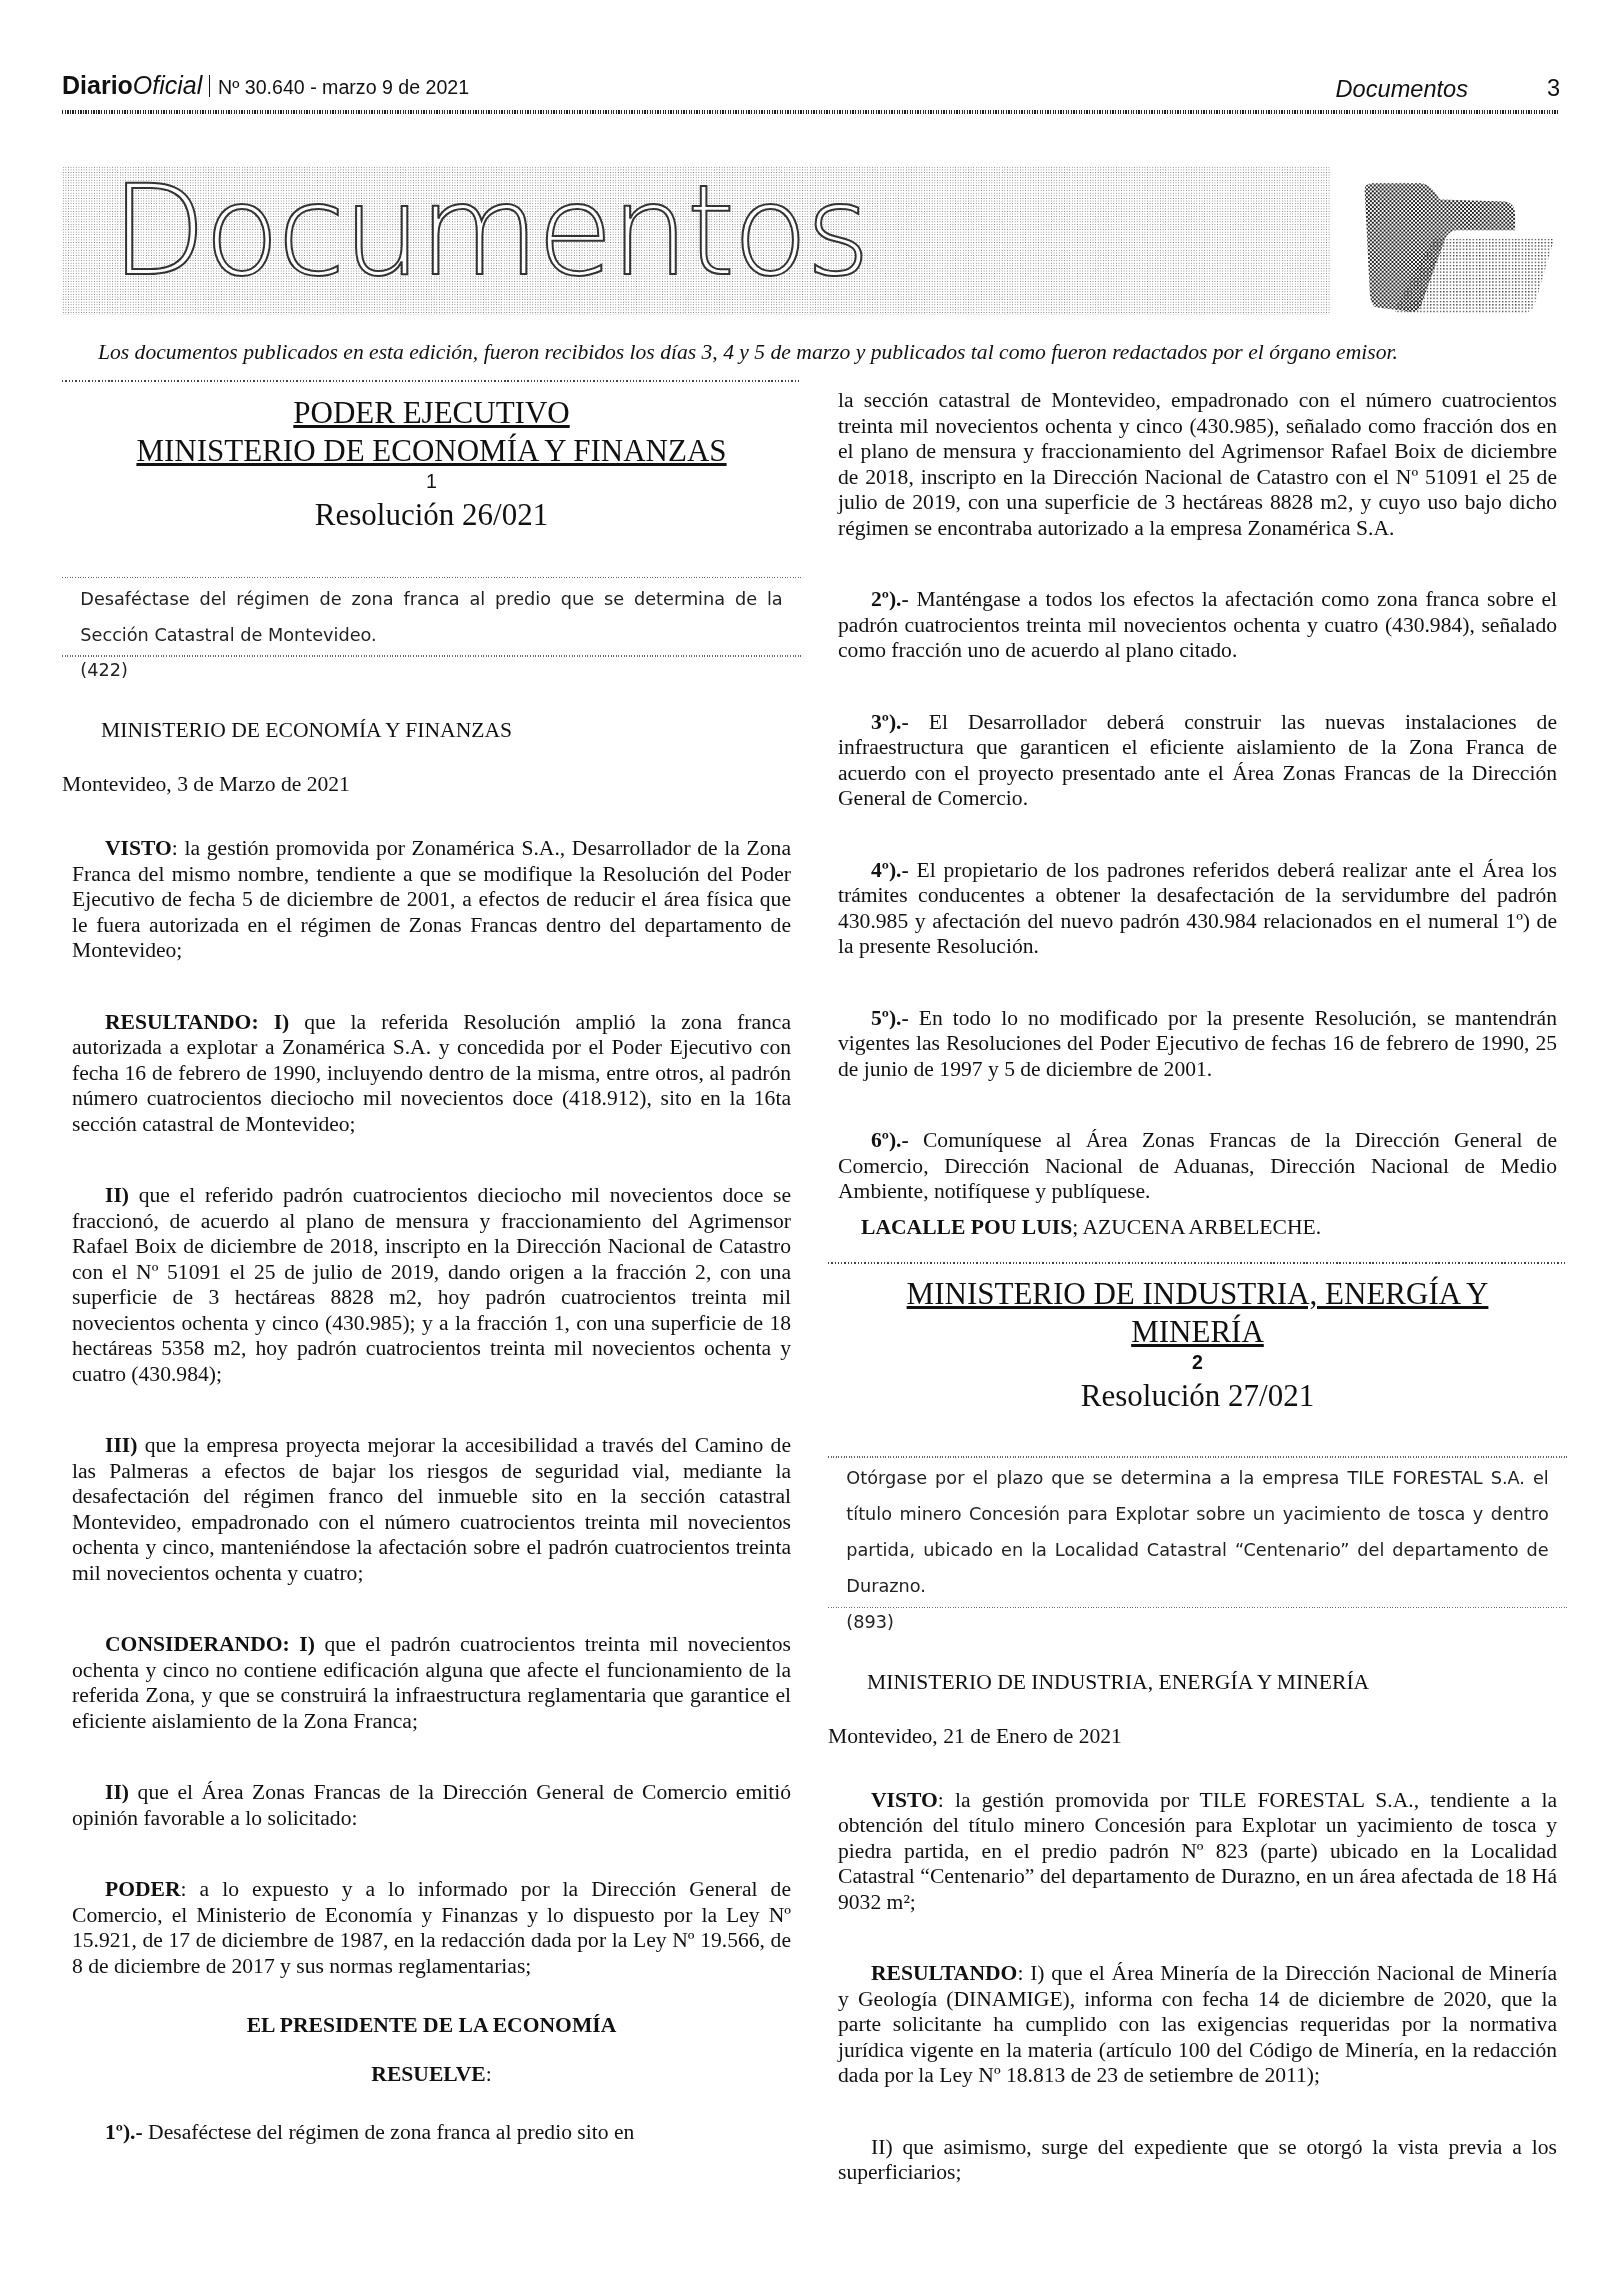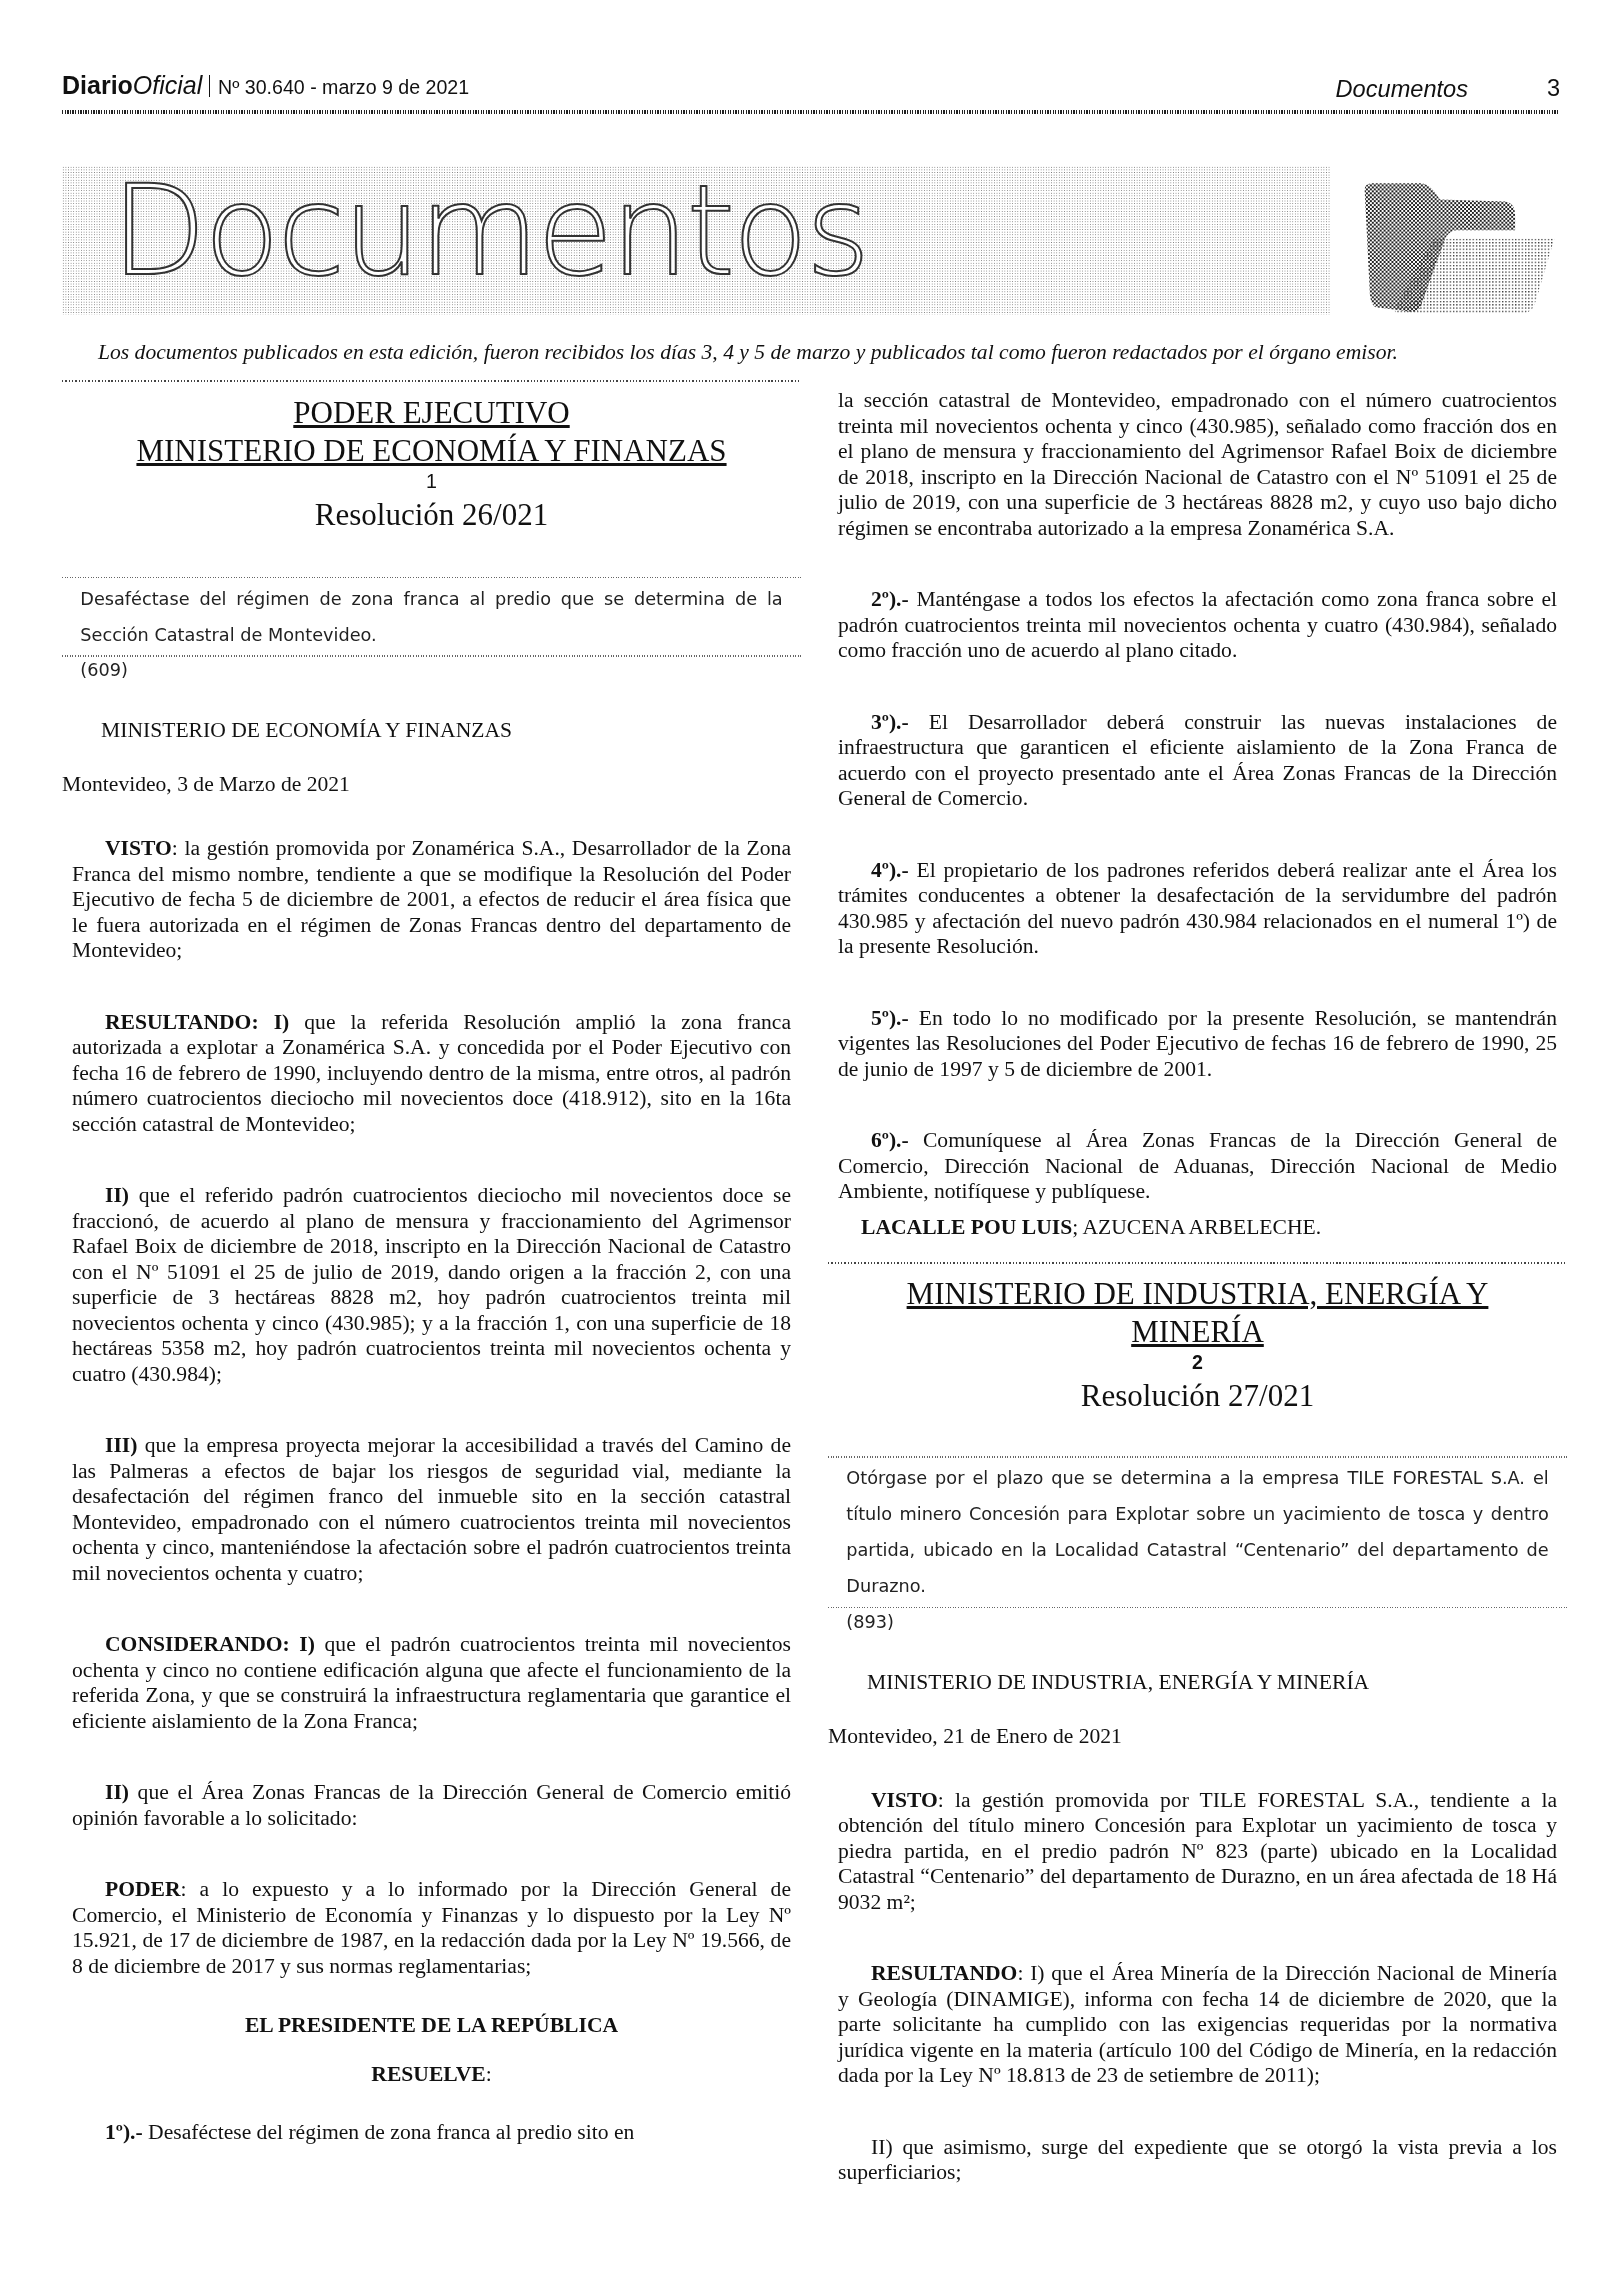--- a/index.html
+++ b/index.html
@@ -85,21 +85,21 @@
   <div class="h-block" style="margin-top:11.8px;">
     <div class="h-org">PODER EJECUTIVO</div>
     <div class="h-org">MINISTERIO DE ECONOMÍA Y FINANZAS</div>
     <div class="h-num light">1</div>
     <div class="h-res">Resolución 26/021</div>
   </div>
   <div style="height:39px"></div>
   <div class="dotrule fine"></div>
   <div class="summary">Desaféctase del régimen de zona franca al predio que se determina de la Sección Catastral de Montevideo.</div>
   <div class="dotrule fine"></div>
-  <div class="code">(609)</div>
+  <div class="code">(422)</div>
 
   <div style="height:34px"></div>
   <div class="ministry-line">MINISTERIO DE ECONOMÍA Y FINANZAS</div>
   <div style="height:29px"></div>
   <div class="date-line">Montevideo, 3 de Marzo de 2021</div>
   <div style="height:29px"></div>
 
   <p class="body"><b>VISTO</b><span>: la gestión promovida por Zonamérica S.A., Desarrollador de la Zona Franca del mismo nombre, tendiente a que se modifique la Resolución del Poder Ejecutivo de fecha 5 de diciembre de 2001, a efectos de reducir el área física que le fuera autorizada en el régimen de Zonas Francas dentro del departamento de Montevideo;</span></p>
   <div style="height:26px"></div>
   <p class="body"><b>RESULTANDO</b><b>: </b><b>I)</b><span> que la referida Resolución amplió la zona franca autorizada a explotar a Zonamérica S.A. y concedida por el Poder Ejecutivo con fecha 16 de febrero de 1990, incluyendo dentro de la misma, entre otros, al padrón número cuatrocientos dieciocho mil novecientos doce (418.912), sito en la 16ta sección catastral de Montevideo;</span></p>
@@ -107,21 +107,21 @@
   <p class="body"><b>II)</b><span> que el referido padrón cuatrocientos dieciocho mil novecientos doce se fraccionó, de acuerdo al plano de mensura y fraccionamiento del Agrimensor Rafael Boix de diciembre de 2018, inscripto en la Dirección Nacional de Catastro con el Nº 51091 el 25 de julio de 2019, dando origen a la fracción 2, con una superficie de 3 hectáreas 8828 m2, hoy padrón cuatrocientos treinta mil novecientos ochenta y cinco (430.985); y a la fracción 1, con una superficie de 18 hectáreas 5358 m2, hoy padrón cuatrocientos treinta mil novecientos ochenta y cuatro (430.984);</span></p>
   <div style="height:26px"></div>
   <p class="body"><b>III)</b><span> que la empresa proyecta mejorar la accesibilidad a través del Camino de las Palmeras a efectos de bajar los riesgos de seguridad vial, mediante la desafectación del régimen franco del inmueble sito en la sección catastral Montevideo, empadronado con el número cuatrocientos treinta mil novecientos ochenta y cinco, manteniéndose la afectación sobre el padrón cuatrocientos treinta mil novecientos ochenta y cuatro;</span></p>
   <div style="height:26px"></div>
   <p class="body"><b>CONSIDERANDO</b><b>: </b><b>I)</b><span> que el padrón cuatrocientos treinta mil novecientos ochenta y cinco no contiene edificación alguna que afecte el funcionamiento de la referida Zona, y que se construirá la infraestructura reglamentaria que garantice el eficiente aislamiento de la Zona Franca;</span></p>
   <div style="height:26px"></div>
   <p class="body"><b>II)</b><span> que el Área Zonas Francas de la Dirección General de Comercio emitió opinión favorable a lo solicitado:</span></p>
   <div style="height:26px"></div>
   <p class="body"><b>PODER</b><span>: a lo expuesto y a lo informado por la Dirección General de Comercio, el Ministerio de Economía y Finanzas y lo dispuesto por la Ley Nº 15.921, de 17 de diciembre de 1987, en la redacción dada por la Ley Nº 19.566, de 8 de diciembre de 2017 y sus normas reglamentarias;</span></p>
   <div style="height:23.6px"></div>
-  <div class="center-bold">EL PRESIDENTE DE LA REPÚBLICA</div>
+  <div class="center-bold">EL PRESIDENTE DE LA ECONOMÍA</div>
   <div style="height:23.6px"></div>
   <div class="center-bold"><span>RESUELVE</span><span style="font-weight:400">:</span></div>
   <div style="height:23.6px"></div>
   <p class="body"><b>1º).-</b><span> Desaféctese del régimen de zona franca al predio sito en</span></p>
 </div>
 
 <div class="col col-right" style="top:378px;">
   <p class="body" style="text-indent:0">la sección catastral de Montevideo, empadronado con el número cuatrocientos treinta mil novecientos ochenta y cinco (430.985), señalado como fracción dos en el plano de mensura y fraccionamiento del Agrimensor Rafael Boix de diciembre de 2018, inscripto en la Dirección Nacional de Catastro con el Nº 51091 el 25 de julio de 2019, con una superficie de 3 hectáreas 8828 m2, y cuyo uso bajo dicho régimen se encontraba autorizado a la empresa Zonamérica S.A.</p>
   <div style="height:26px"></div>
   <p class="body"><b>2º).-</b><span> Manténgase a todos los efectos la afectación como zona franca sobre el padrón cuatrocientos treinta mil novecientos ochenta y cuatro (430.984), señalado como fracción uno de acuerdo al plano citado.</span></p>

